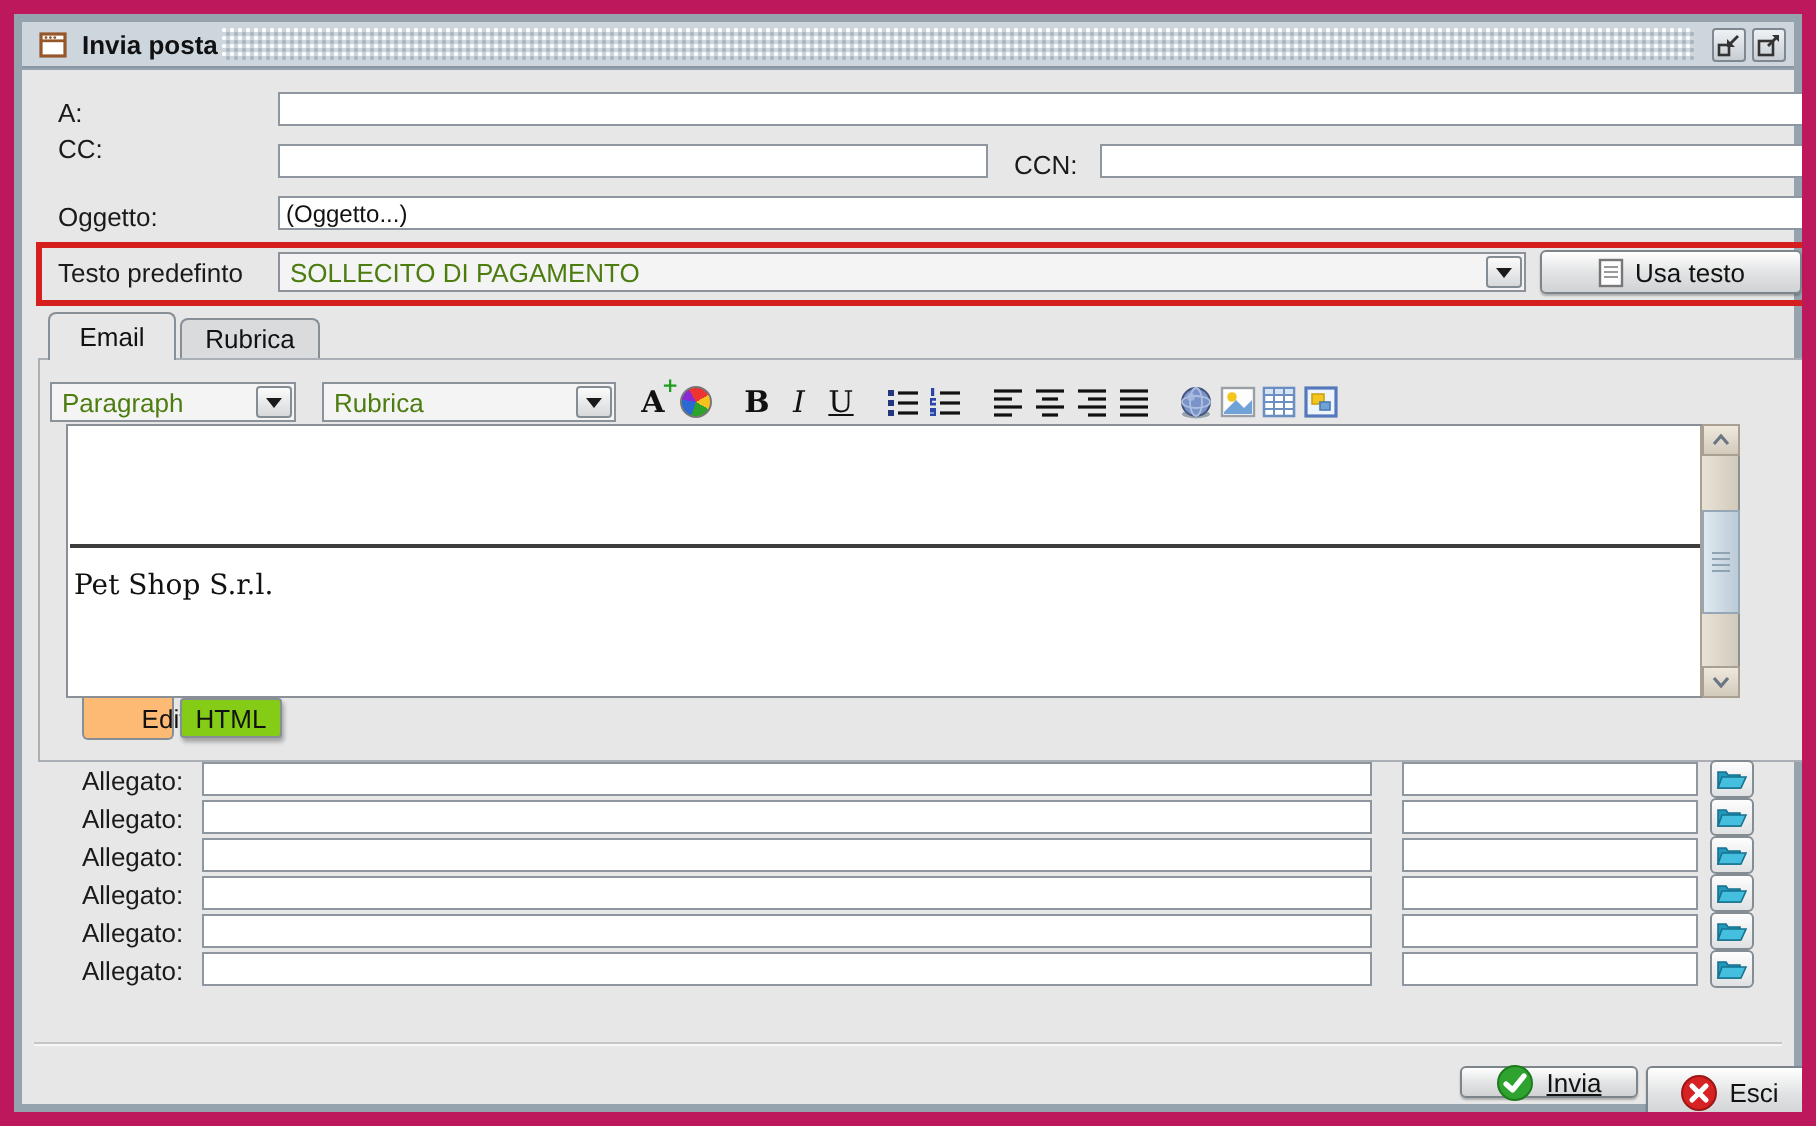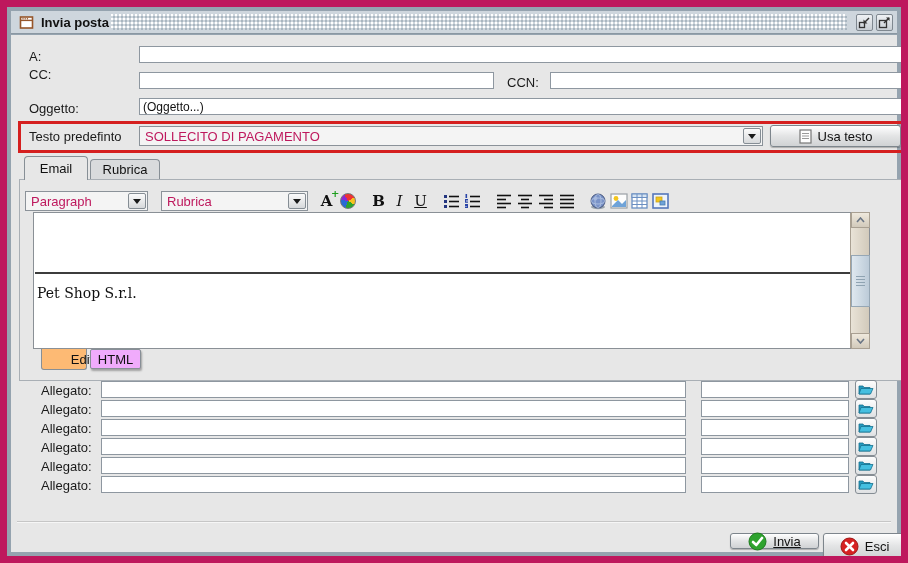--- a/index.html
+++ b/index.html
@@ -35,21 +35,21 @@
     position:absolute; height:17px; background:#fff; border:1px solid #8e97a0;
     font-size:12px; color:#111; padding:0 3px; font-family:"Liberation Sans",sans-serif;
   }
 
   .red-box { position:absolute; left:7px; top:86px; width:890px; height:32px; border:3px solid #d51f1f; }
 
   .combo {
     position:absolute; height:20px; background:#f4f4f4; border:1px solid #8b9299;
     display:flex; align-items:center; cursor:pointer;
   }
-  .combo-text { flex:1; font-size:13px; color:#be185d; padding:0 5px; white-space:nowrap; overflow:hidden; }
+  .combo-text { flex:1; font-size:13px; color:#4d7c0f; padding:0 5px; white-space:nowrap; overflow:hidden; }
   .combo-btn {
     width:18px; height:16px; margin-right:1px; border:1px solid #858d94; border-radius:2px;
     background:linear-gradient(#fbfbfb,#d7d9db); display:flex; align-items:center; justify-content:center;
     flex:0 0 auto;
   }
   .combo-arrow { width:0; height:0; border-left:4px solid transparent; border-right:4px solid transparent; border-top:5px solid #1a1a1a; }
 
   .btn {
     position:absolute; border:1px solid #7d858c; border-radius:3px;
     background:linear-gradient(#ffffff,#e3e4e5 50%,#d0d2d4);
@@ -84,21 +84,21 @@
   .editor-text { position:absolute; left:3px; top:72px; font-family:"DejaVu Serif",serif; font-size:14px; color:#111; }
 
   .sb { position:absolute; right:0; top:0; width:19px; height:135px; background:linear-gradient(90deg,#e9e3d7,#d2cabb); border-left:1px solid #a9a092; }
   .sb-btn { position:absolute; left:0; width:19px; height:16px; background:linear-gradient(#efe9dd,#d2cabb); border:1px solid #a9a092; display:flex; align-items:center; justify-content:center; cursor:pointer; }
   .sb-thumb { position:absolute; left:0; top:42px; width:19px; height:52px; background:linear-gradient(90deg,#dfe8ef,#bccbd8); border:1px solid #96a7b5; cursor:grab; }
   .grip { position:absolute; left:4px; right:4px; top:20px; height:12px;
     background:repeating-linear-gradient(#8fa3b2 0 1px, rgba(0,0,0,0) 1px 3px); }
 
   .mode-tab { position:absolute; font-size:13px; color:#111; display:flex; align-items:center; justify-content:center; cursor:pointer; }
   .mode-edit { left:30px; top:314px; width:46px; height:21px; background:#fdba74; border:1px solid #878f96; border-top:none; border-radius:0 0 3px 3px;padding-left:36px; }
-  .mode-html { left:79px; top:314px; width:51px; height:20px; background:#f0abfc; border:1px solid #878f96; border-radius:2px; box-shadow:1px 2px 2px rgba(0,0,0,.3); }
+  .mode-html { left:79px; top:314px; width:51px; height:20px; background:#84cc16; border:1px solid #878f96; border-radius:2px; box-shadow:1px 2px 2px rgba(0,0,0,.3); }
 
   .att-row { position:absolute; left:0; width:100%; height:25px; }
   .att-lbl { position:absolute; left:30px; top:2px; font-size:13px; color:#1a1a1a; }
   .att-main { position:absolute; left:90px; top:0; width:585px; height:17px; }
   .att-sec { position:absolute; left:690px; top:0; width:148px; height:17px; }
   .mini-btn { position:absolute; left:844px; top:-1px; width:22px; height:19px; border:1px solid #858d94; border-radius:3px;
     background:linear-gradient(#fdfdfd,#dfe1e3); display:flex; align-items:center; justify-content:center; cursor:pointer; }
 
   .divider { position:absolute; left:6px; right:6px; top:486px; height:2px; border-top:1px solid #c6c6c6; border-bottom:1px solid #f6f6f6; }
 </style>

